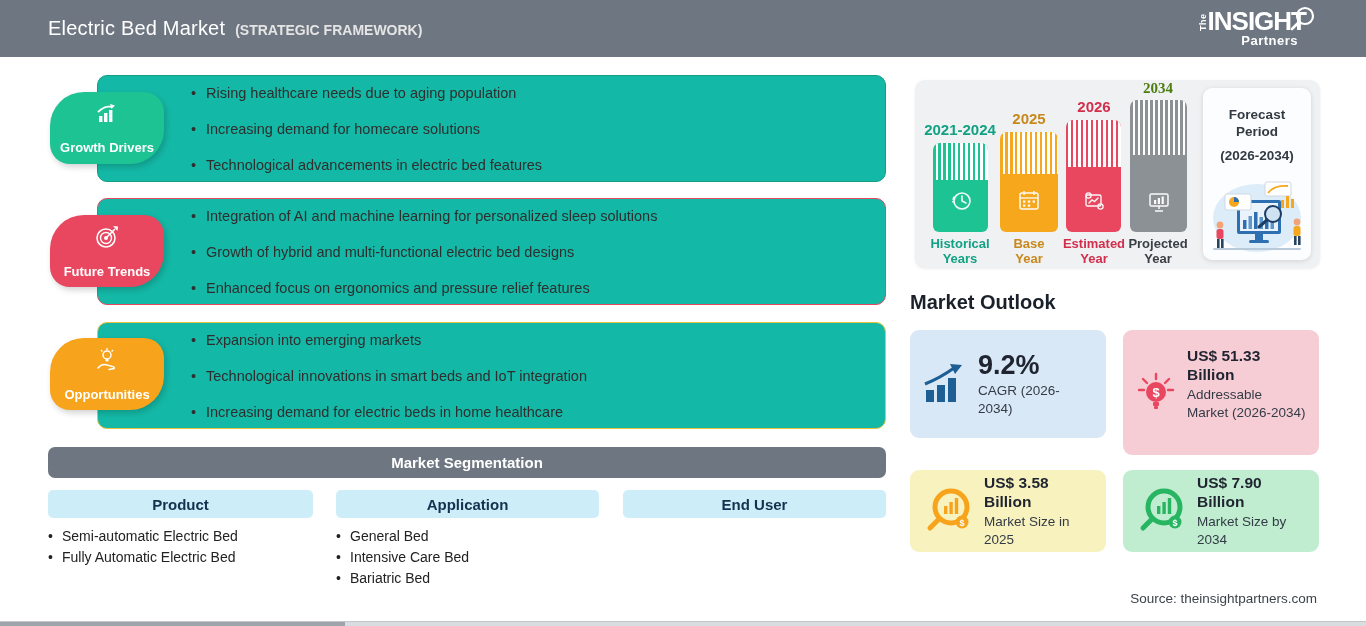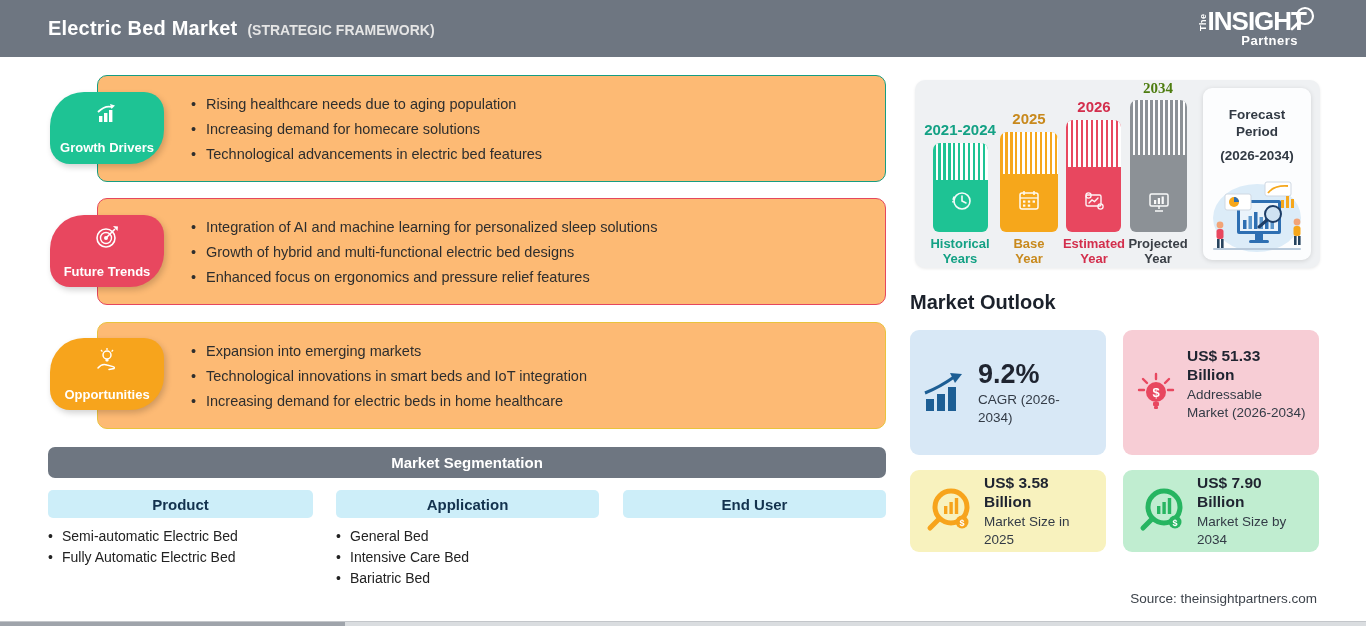--- a/index.html
+++ b/index.html
@@ -2,31 +2,31 @@
 <html><head>
 <meta charset="utf-8">
 <style>
   * { margin:0; padding:0; box-sizing:border-box; }
   html,body { width:1366px; height:626px; font-family:"Liberation Sans","DejaVu Sans",sans-serif; background:#fff; overflow:hidden; }
   .stage { position:relative; width:1366px; height:626px; background:#fff; }
 
   
   .header { position:absolute; top:0; left:0; width:1366px; height:57px; background:#6e7681; display:flex; align-items:center; justify-content:space-between; padding:0 48px 0 48px; }
   .title-wrap { display:flex; align-items:baseline; gap:10px; }
-  .page-title { color:#fff; font-size:20px; font-weight:bold; letter-spacing:.2px; }
+  .page-title { color:#fff; font-size:20px; font-weight:normal; letter-spacing:.2px; }
   .page-subtitle { color:#e5e5e5; font-size:14px; font-weight:600; }
   .logo { position:relative; display:flex; align-items:flex-start; color:#fff; margin-right:12px; }
   .logo-the { font-size:9px; font-weight:bold; transform:rotate(-90deg) translateX(-2px); transform-origin:center; width:10px; letter-spacing:.5px; margin-top:10px; }
   .logo-block { display:flex; flex-direction:column; align-items:flex-end; }
   .logo-main { font-size:26px; font-weight:bold; letter-spacing:-1px; line-height:24px; }
   .logo-sub { font-size:13px; font-weight:bold; letter-spacing:.5px; margin-top:0; margin-right:8px; }
   .logo-lens { position:absolute; right:-12px; top:-4px; }
 
   
-  .fw-box { position:absolute; left:97px; width:789px; height:107px; border-radius:10px; background:#fdba74; display:flex; flex-direction:column; justify-content:center; gap:5px; padding-left:93px; }
+  .fw-box { position:absolute; left:97px; width:789px; height:107px; border-radius:10px; background:#14b8a6; display:flex; flex-direction:column; justify-content:center; gap:16px; padding-left:93px; }
   .fw-box.b1 { top:75px;  border:1.5px solid #169d82; }
   .fw-box.b2 { top:198px; border:1.5px solid #e5475d; }
   .fw-box.b3 { top:322px; border:1.5px solid #e9c33c; }
   .fw-bullet { position:relative; padding-left:15px; font-size:14.5px; color:#2e2e2e; line-height:20px; }
   .fw-bullet::before { content:"•"; position:absolute; left:0; top:0; color:#2e2e2e; }
 
   .fw-badge { position:absolute; left:50px; width:114px; height:72px; border-radius:34px 20px 34px 20px; display:flex; flex-direction:column; align-items:center; justify-content:center; gap:14px; z-index:3; box-shadow:2px 3px 6px rgba(0,0,0,.18); }
   .fw-badge.g { top:92px;  background:#1ec394; }
   .fw-badge.r { top:215px; background:#e8475f; }
   .fw-badge.o { top:338px; background:#f7a41c; }
@@ -66,21 +66,21 @@
   .tl-caption.y2 { left:134px; color:#d32e4c; }
   .tl-caption.y3 { left:198px; color:#3a3f46; }
   .tl-forecast { position:absolute; left:288px; top:8px; width:108px; height:172px; background:#fcfdfe; border-radius:9px; box-shadow:0 1px 5px rgba(0,0,0,.13); display:flex; flex-direction:column; align-items:center; padding-top:18px; }
   .tl-forecast-line { font-size:13.5px; font-weight:bold; color:#323a44; line-height:17px; }
   .tl-forecast-range { font-size:13.5px; font-weight:bold; color:#323a44; margin-top:8px; }
   .tl-illus { position:absolute; bottom:6px; left:4px; }
 
   
   .outlook-title { position:absolute; left:910px; top:291px; font-size:20px; font-weight:bold; color:#1b212b; }
   .ok-card { position:absolute; border-radius:9px; display:flex; align-items:center; gap:10px; padding:10px 12px; }
-  .ok-card.k0 { left:910px;  top:330px; width:196px; height:125px; background:#d8e8f6; }
+  .ok-card.k0 { left:910px;  top:330px; width:196px; height:108px; background:#d8e8f6; }
   .ok-card.k1 { left:1123px; top:330px; width:196px; height:125px; background:#f7cdd5; align-items:flex-start; padding-top:16px; }
   .ok-card.k2 { left:910px;  top:470px; width:196px; height:82px;  background:#f8f2be; }
   .ok-card.k3 { left:1123px; top:470px; width:196px; height:82px;  background:#c0edd0; }
   .ok-icon { flex:0 0 auto; }
   .ok-text { display:flex; flex-direction:column; }
   .ok-value-big { font-size:27px; font-weight:bold; color:#1f2430; line-height:30px; }
   .ok-value { font-size:15.5px; font-weight:bold; color:#1f2430; line-height:19px; }
   .ok-label { font-size:13.5px; color:#333b46; line-height:18px; margin-top:2px; }
   .k1 .ok-icon { margin-top:24px; }
 

